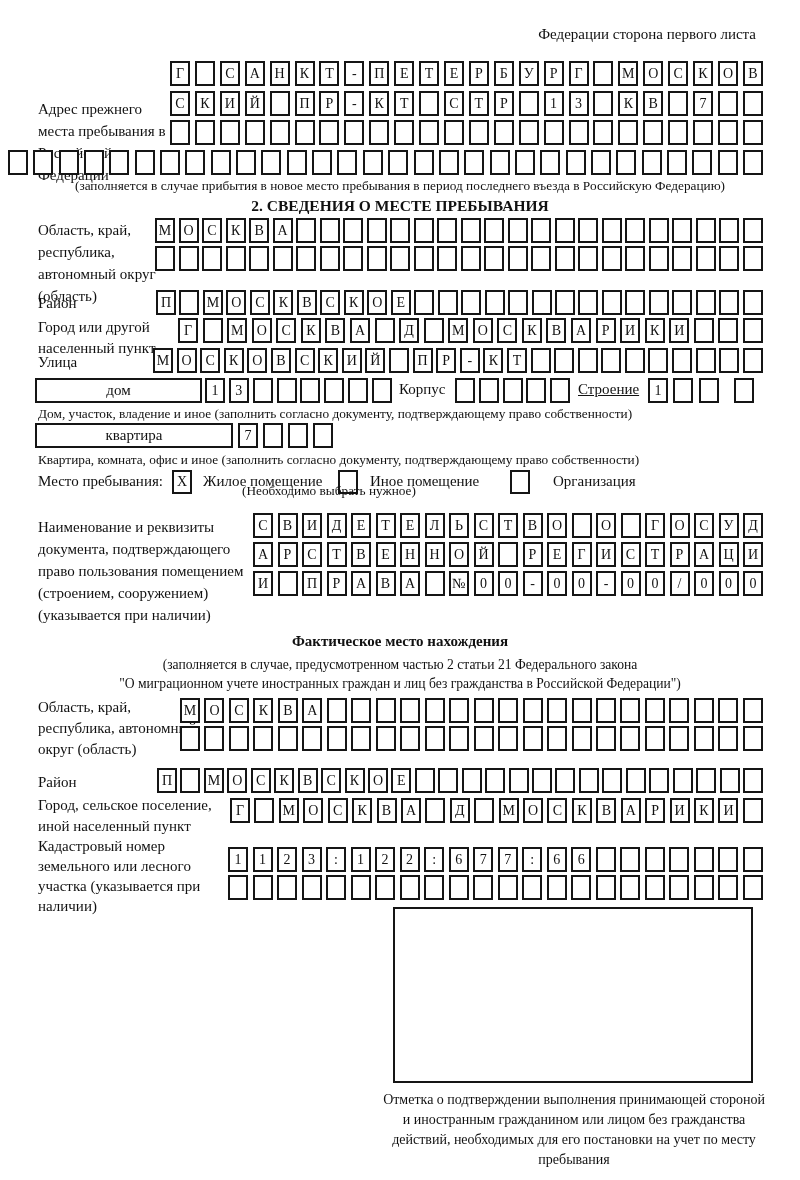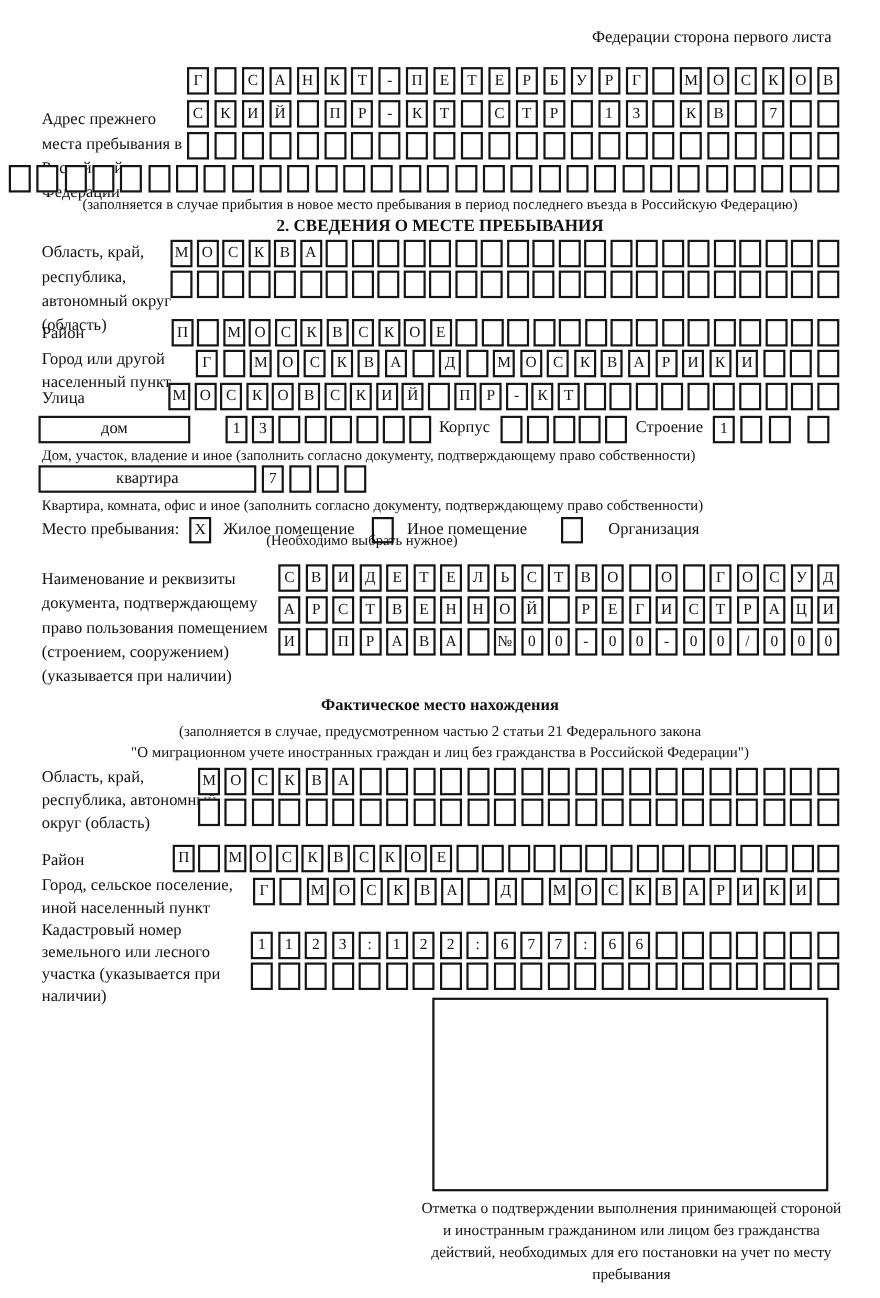--- a/index.html
+++ b/index.html
@@ -299,40 +299,40 @@
       <span class="cell"></span>
       <span class="cell"></span>
       <span class="cell"></span>
       <span class="cell"></span>
       <span class="cell"></span>
       <span class="cell"></span>
       <span class="cell"></span>
       <span class="cell"></span>
     </div>
 
-  <div class="abs widebox" style="left:35px; top:378px; width:138px;">дом</div>
+  <div class="abs widebox" style="left:35px; top:378px; width:167px;">дом</div>
   <div class="abs cellrow" style="left:205px; top:378px; width:187px;">
       <span class="cell">1</span>
       <span class="cell">3</span>
       <span class="cell"></span>
       <span class="cell"></span>
       <span class="cell"></span>
       <span class="cell"></span>
       <span class="cell"></span>
       <span class="cell"></span>
     </div>
   <div class="abs optlabel" style="left:399px; top:381px;font-family:Liberation Serif, serif;">Корпус</div>
   <div class="abs cellrow" style="left:455px; top:378px; width:115px;">
       <span class="cell"></span>
       <span class="cell"></span>
       <span class="cell"></span>
       <span class="cell"></span>
       <span class="cell"></span>
     </div>
-  <div class="abs optlabel" style="left:578px; top:381px;">Строение</div>
+  <div class="abs optlabel" style="left:578px; top:381px;text-decoration:underline;">Строение</div>
   <div class="abs cellrow stroenie-cells" style="left:648px; top:378px; width:106px;">
       <span class="cell">1</span>
       <span class="cell"></span>
       <span class="cell"></span>
       <span class="cell"></span>
     </div>
   <div class="abs widebox" style="left:35px; top:423px; width:198px;">квартира</div>
 
   <div class="abs caption" style="left:38px; top:406px;">Дом, участок, владение и иное (заполнить согласно документу, подтверждающему право собственности)</div>
   <div class="abs cellrow" style="left:238px; top:423px; width:95px;">
@@ -345,21 +345,21 @@
 
   <div class="abs optlabel" style="left:38px; top:473px;">Место пребывания:</div>
   <div class="abs checkbox" style="left:172px; top:470px;">X</div>
   <div class="abs optlabel" style="left:203px; top:473px;">Жилое помещение</div>
   <div class="abs checkbox" style="left:338px; top:470px;"></div>
   <div class="abs optlabel" style="left:370px; top:473px;">Иное помещение</div>
   <div class="abs checkbox" style="left:510px; top:470px;"></div>
   <div class="abs optlabel" style="left:553px; top:473px;">Организация</div>
   <div class="abs caption" style="left:242px; top:483px;">(Необходимо выбрать нужное)</div>
 
-  <div class="abs label" style="left:38px; top:516px; width:215px;">Наименование и реквизиты документа, подтверждающему право пользования помещением (строением, сооружением) (указывается при наличии)</div>
+  <div class="abs label" style="left:38px; top:516px; width:215px;">Наименование и реквизиты документа, подтверждающего право пользования помещением (строением, сооружением) (указывается при наличии)</div>
   <div class="abs cellrow" style="left:253px; top:513px; width:510px;">
       <span class="cell">С</span>
       <span class="cell">В</span>
       <span class="cell">И</span>
       <span class="cell">Д</span>
       <span class="cell">Е</span>
       <span class="cell">Т</span>
       <span class="cell">Е</span>
       <span class="cell">Л</span>
       <span class="cell">Ь</span>

